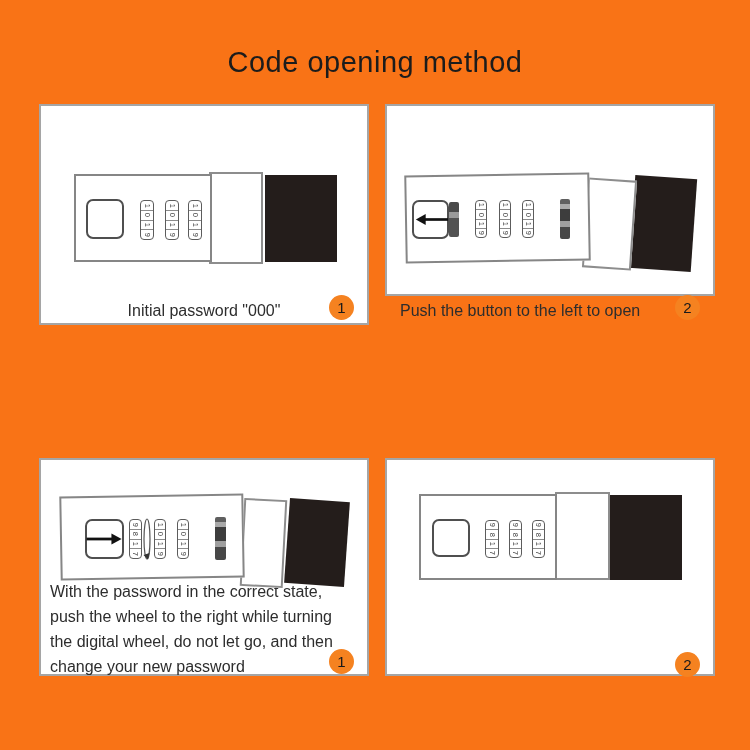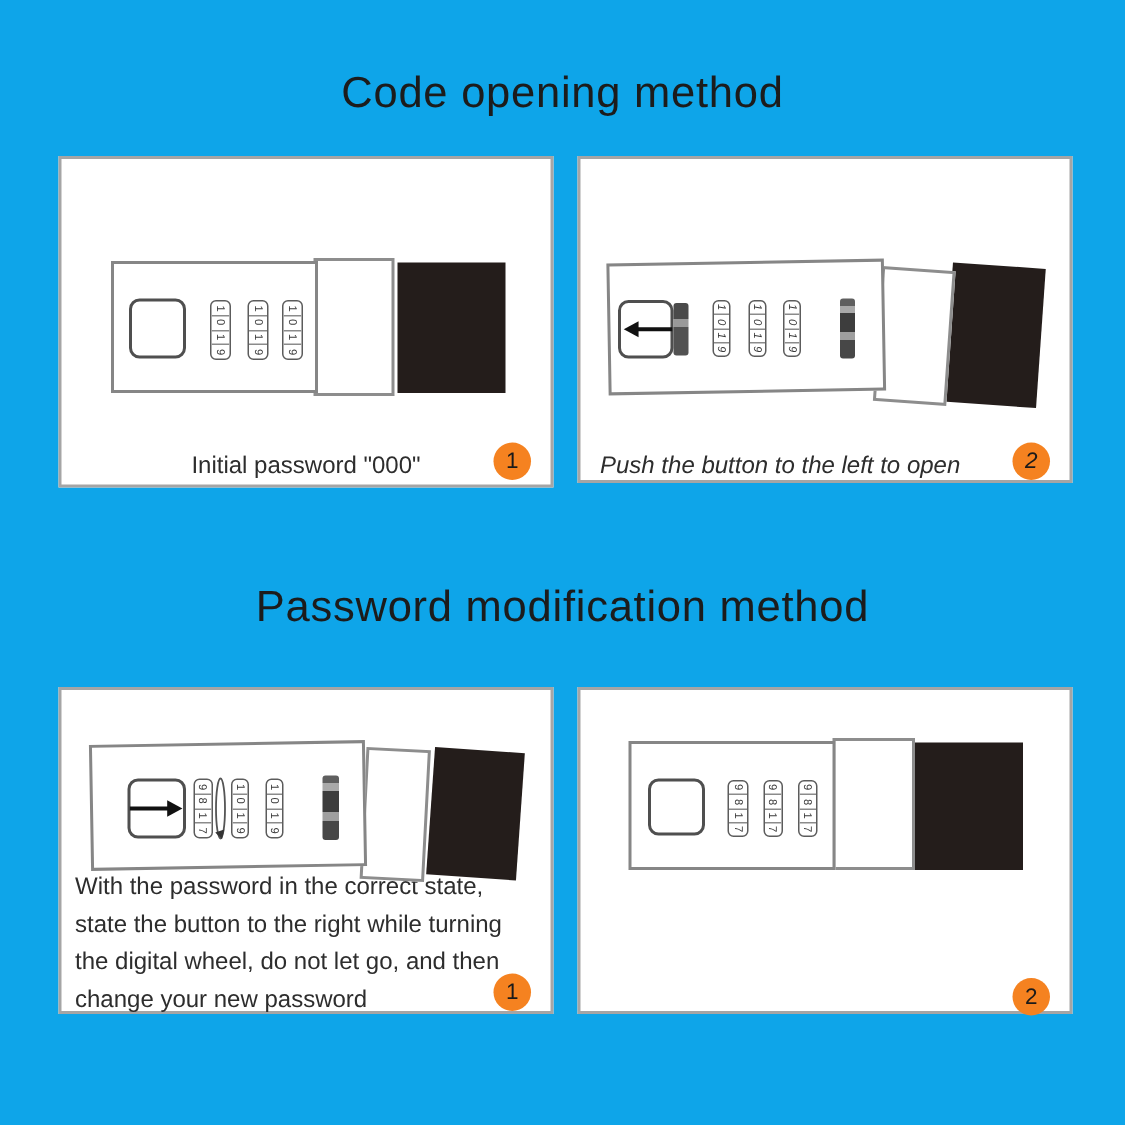--- a/index.html
+++ b/index.html
@@ -1,27 +1,27 @@
 <!DOCTYPE html>
 <html><head>
 <meta charset="utf-8">
 <style>
   html,body { margin:0; padding:0; background:#ffffff; }
   body { width:750px; height:750px; overflow:hidden;
          font-family:"Liberation Sans", sans-serif; }
-  .sheet { position:relative; width:750px; height:750px; background:#0ea5e9; }
+  .sheet { position:relative; width:750px; height:750px; background:#f97316; }
 
   .title { position:absolute; left:0; width:100%; text-align:center;
            font-size:29px; font-weight:400; color:#1c1c1c; letter-spacing:0.5px; }
   #title-opening { top:46px; }
   #title-modification { top:389px; }
 
   .panel { position:absolute; background:#fff; border:2px solid #a5a5a5; box-sizing:border-box; }
   #panel-1 { left:39px;  top:104px; width:330px; height:221px; }
-  #panel-2 { left:385px; top:104px; width:330px; height:218px;font-style:italic; }
+  #panel-2 { left:385px; top:104px; width:330px; height:192px; }
   #panel-3 { left:39px;  top:458px; width:330px; height:218px; }
   #panel-4 { left:385px; top:458px; width:330px; height:218px; }
 
   .caption { position:absolute; font-size:16px; color:#2d2d2d; line-height:25px;
              white-space:pre-line; }
   #panel-1 .caption { top:192px; left:0; width:100%; text-align:center; }
   #panel-2 .caption { top:192px; left:13px; }
   #panel-3 .caption { top:119px; left:9px; width:300px; }
   #panel-4 .caption { top:144px; left:29px; width:290px; }
 
@@ -205,21 +205,20 @@
           <span class="wcell">
             <span class="wd">9</span>
           </span>
         </div>
       <div class="lk-latch"></div>
     </div>
     <div class="caption">Push the button to the left to open</div>
     <div class="badge">2</div>
   </div>
 
-  <div class="title" id="title-modification">Password modification method</div>
 
   <div class="panel" id="panel-3">
     <div class="lock">
       <div class="lk-black"></div>
       <div class="lk-tab"></div>
       <div class="lk-body"></div>
       <div class="lk-btn">
         <svg viewBox="0 0 44 39" aria-hidden="true">
           <line x1="2" y1="19.5" x2="31" y2="19.5" stroke="#111" stroke-width="3"></line>
           <polygon points="40,19.5 29,13.5 29,25.5" fill="#111"></polygon>
@@ -267,21 +266,21 @@
           <span class="wcell">
             <span class="wd">1</span>
           </span>
           <span class="wcell">
             <span class="wd">9</span>
           </span>
         </div>
       <div class="lk-latch"></div>
     </div>
     <div class="caption">With the password in the correct state,
-state the button to the right while turning
+push the wheel to the right while turning
 the digital wheel, do not let go, and then
 change your new password</div>
     <div class="badge">1</div>
   </div>
 
   <div class="panel" id="panel-4">
     <div class="lock">
       <div class="lk-black"></div>
       <div class="lk-tab"></div>
       <div class="lk-body"></div>

